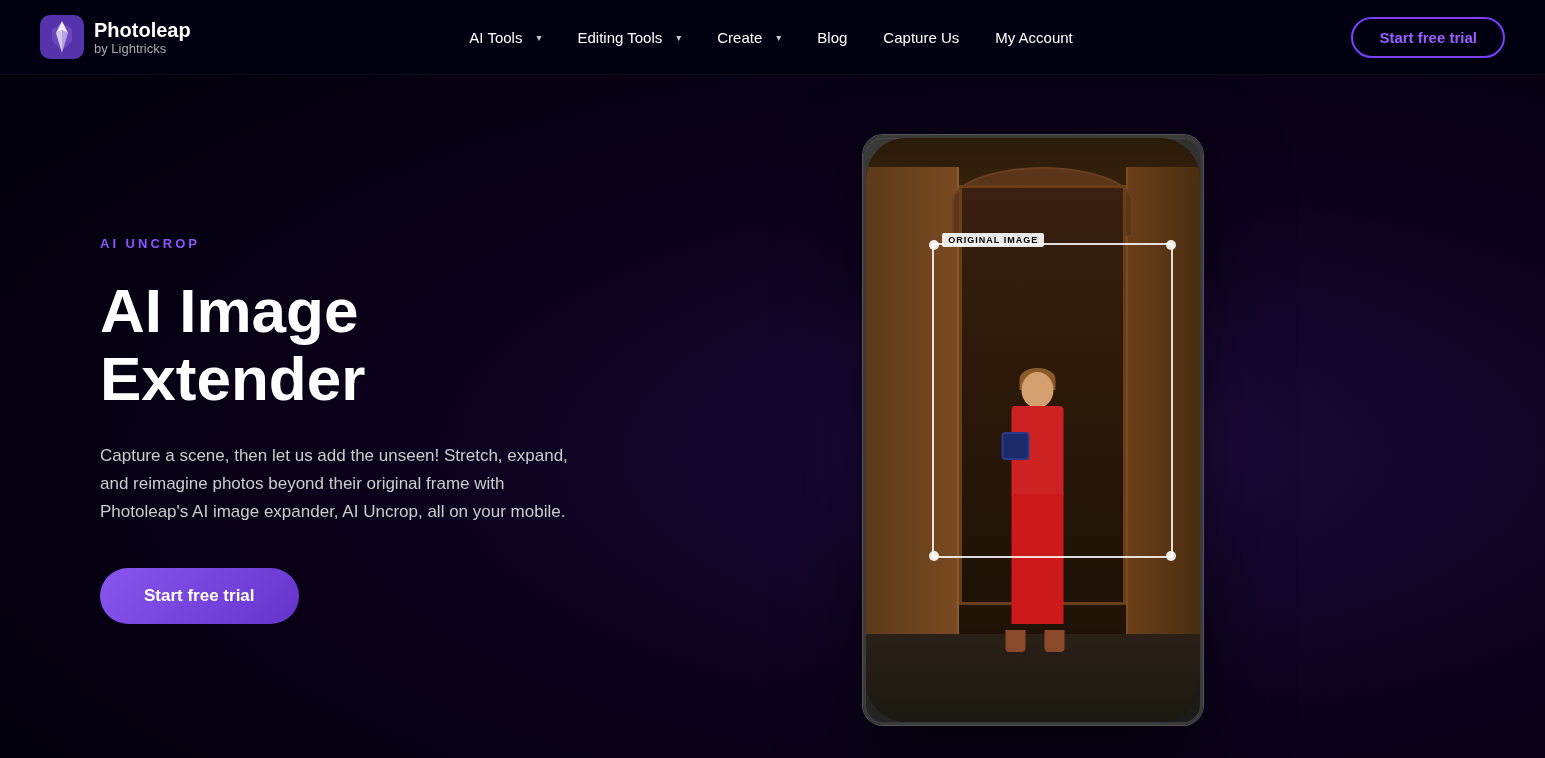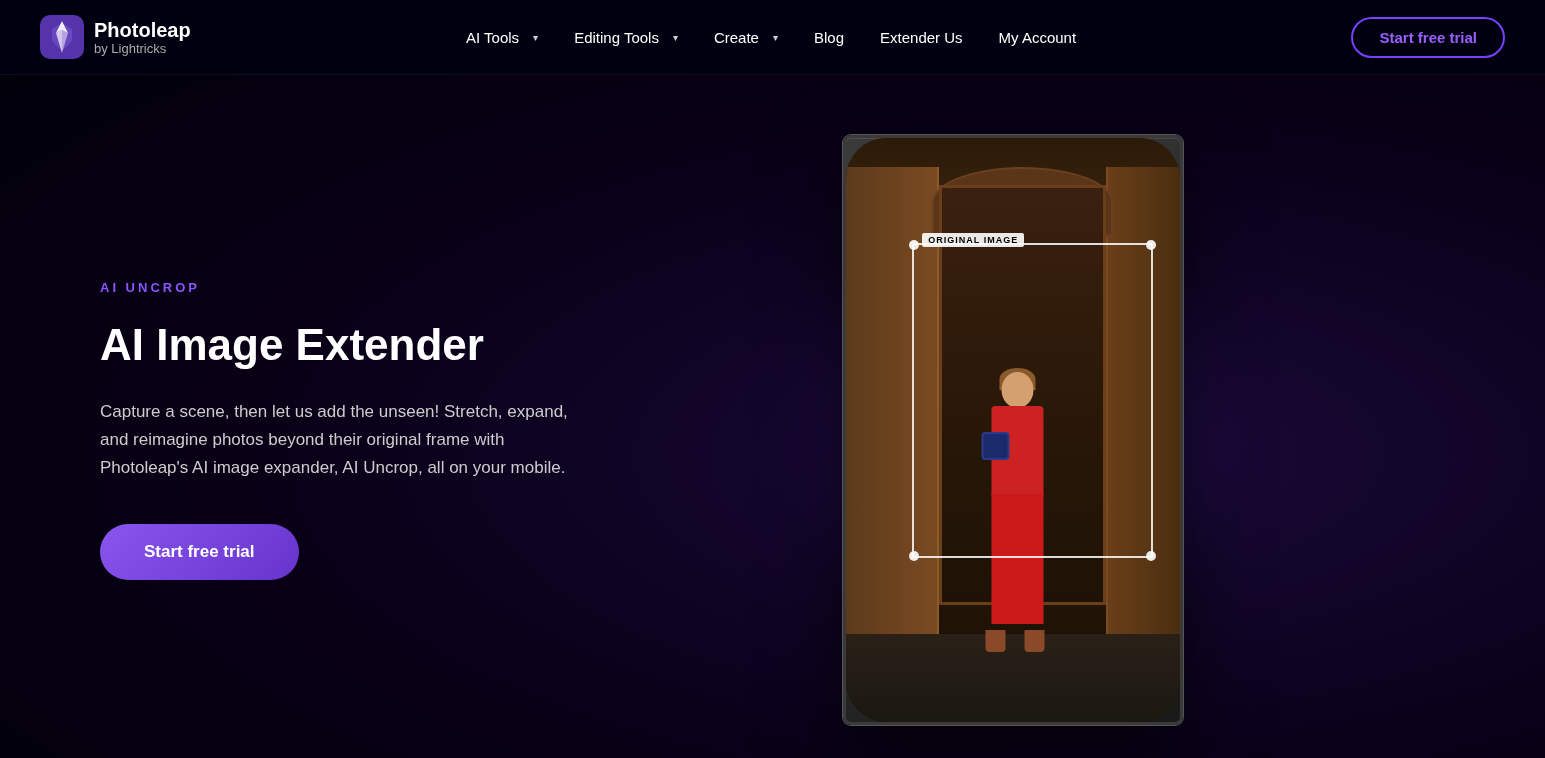--- a/index.html
+++ b/index.html
@@ -121,21 +121,21 @@
     .hero-eyebrow {
       font-size: 13px;
       font-weight: 600;
       letter-spacing: 3px;
       color: #8855ff;
       text-transform: uppercase;
       margin-bottom: 26px;
     }
 
     .hero-title {
-      font-size: 44px;
+      font-size: 62px;
       font-weight: 800;
       color: #ffffff;
       line-height: 1.1;
       margin-bottom: 28px;
     }
 
     .hero-desc {
       font-size: 17px;
       color: #cccccc;
       line-height: 1.65;
@@ -173,21 +173,21 @@
 
     .phone-mockup {
       position: relative;
       width: 340px;
       height: 590px;
     }
 
     .phone-outer {
       width: 340px;
       height: 590px;
-      border-radius: 8px;
+      border-radius: 20px;
       background: linear-gradient(145deg, #3a3a3a, #1a1a1a);
       border: 3px solid #3a3a3a;
       box-shadow:
         0 0 0 1px #555,
         0 30px 80px rgba(0,0,0,0.7),
         inset 0 1px 0 rgba(255,255,255,0.1);
       overflow: hidden;
       position: relative;
     }
 
@@ -449,21 +449,21 @@
         <span class="chevron-icon">▾</span>
       </a>
     </li>
     <li>
       <a href="#">
         <span>Blog</span>
       </a>
     </li>
     <li>
       <a href="#">
-        <span>Extender Us</span>
+        <span>Capture Us</span>
       </a>
     </li>
     <li>
       <a href="#">
         <span>My Account</span>
       </a>
     </li>
   </ul>
 
   <button class="nav-cta-btn">Start free trial</button>

